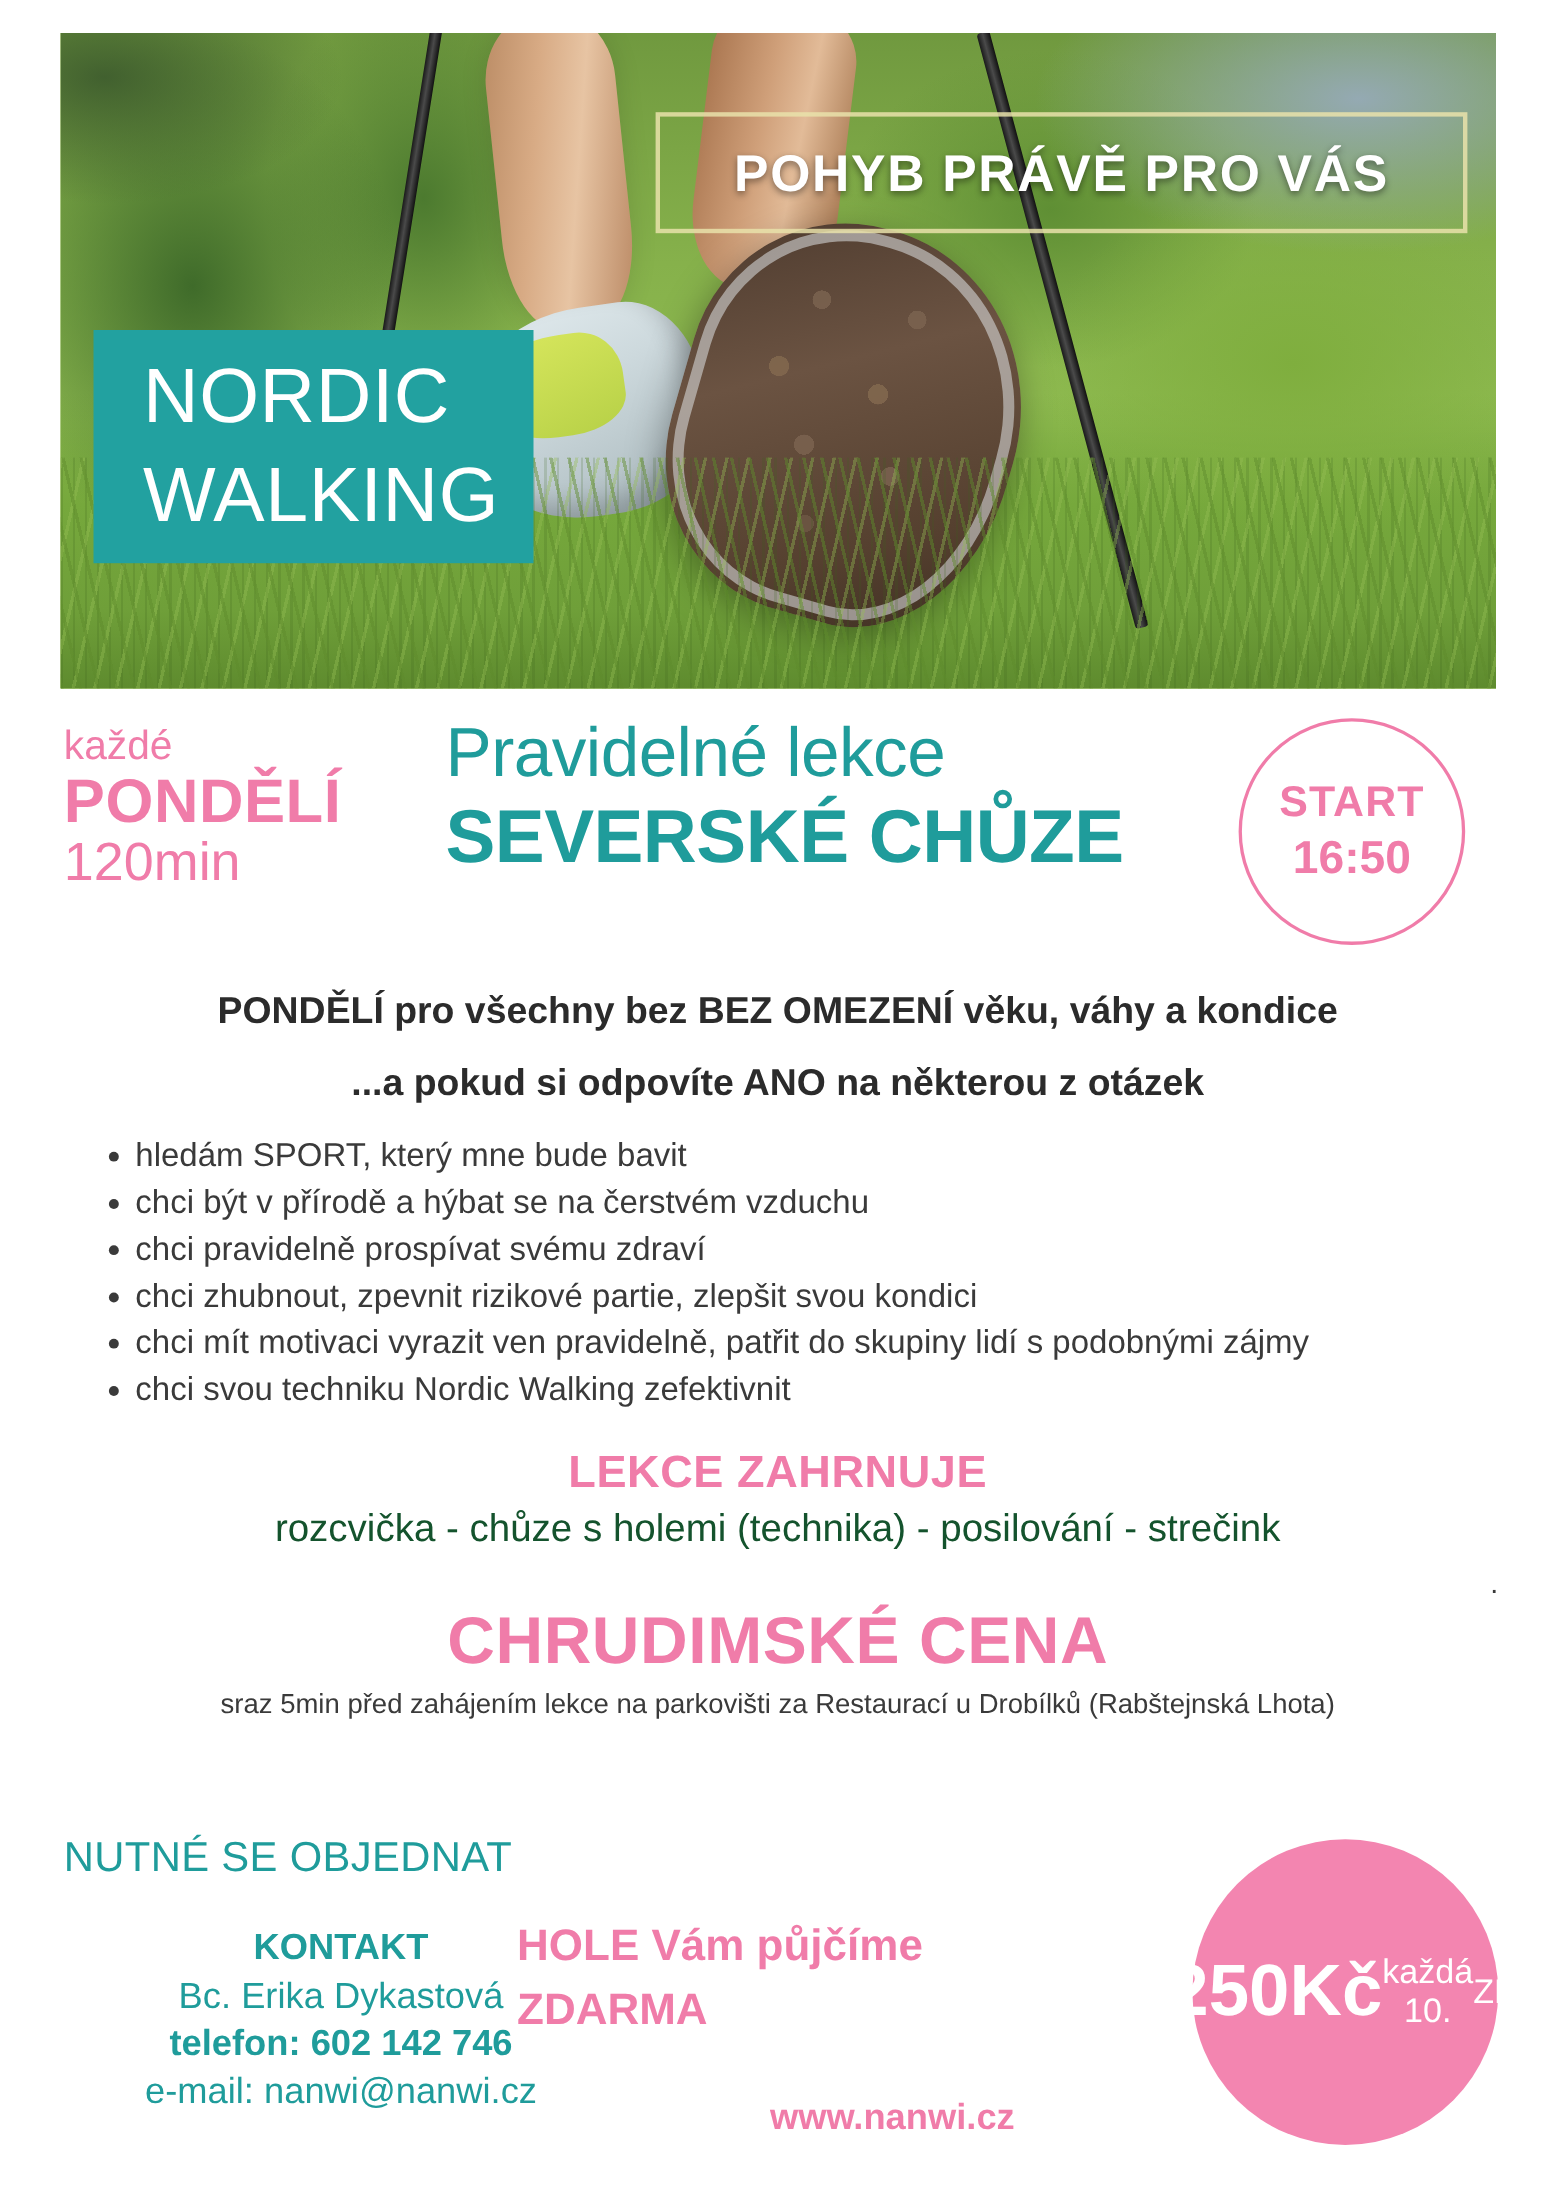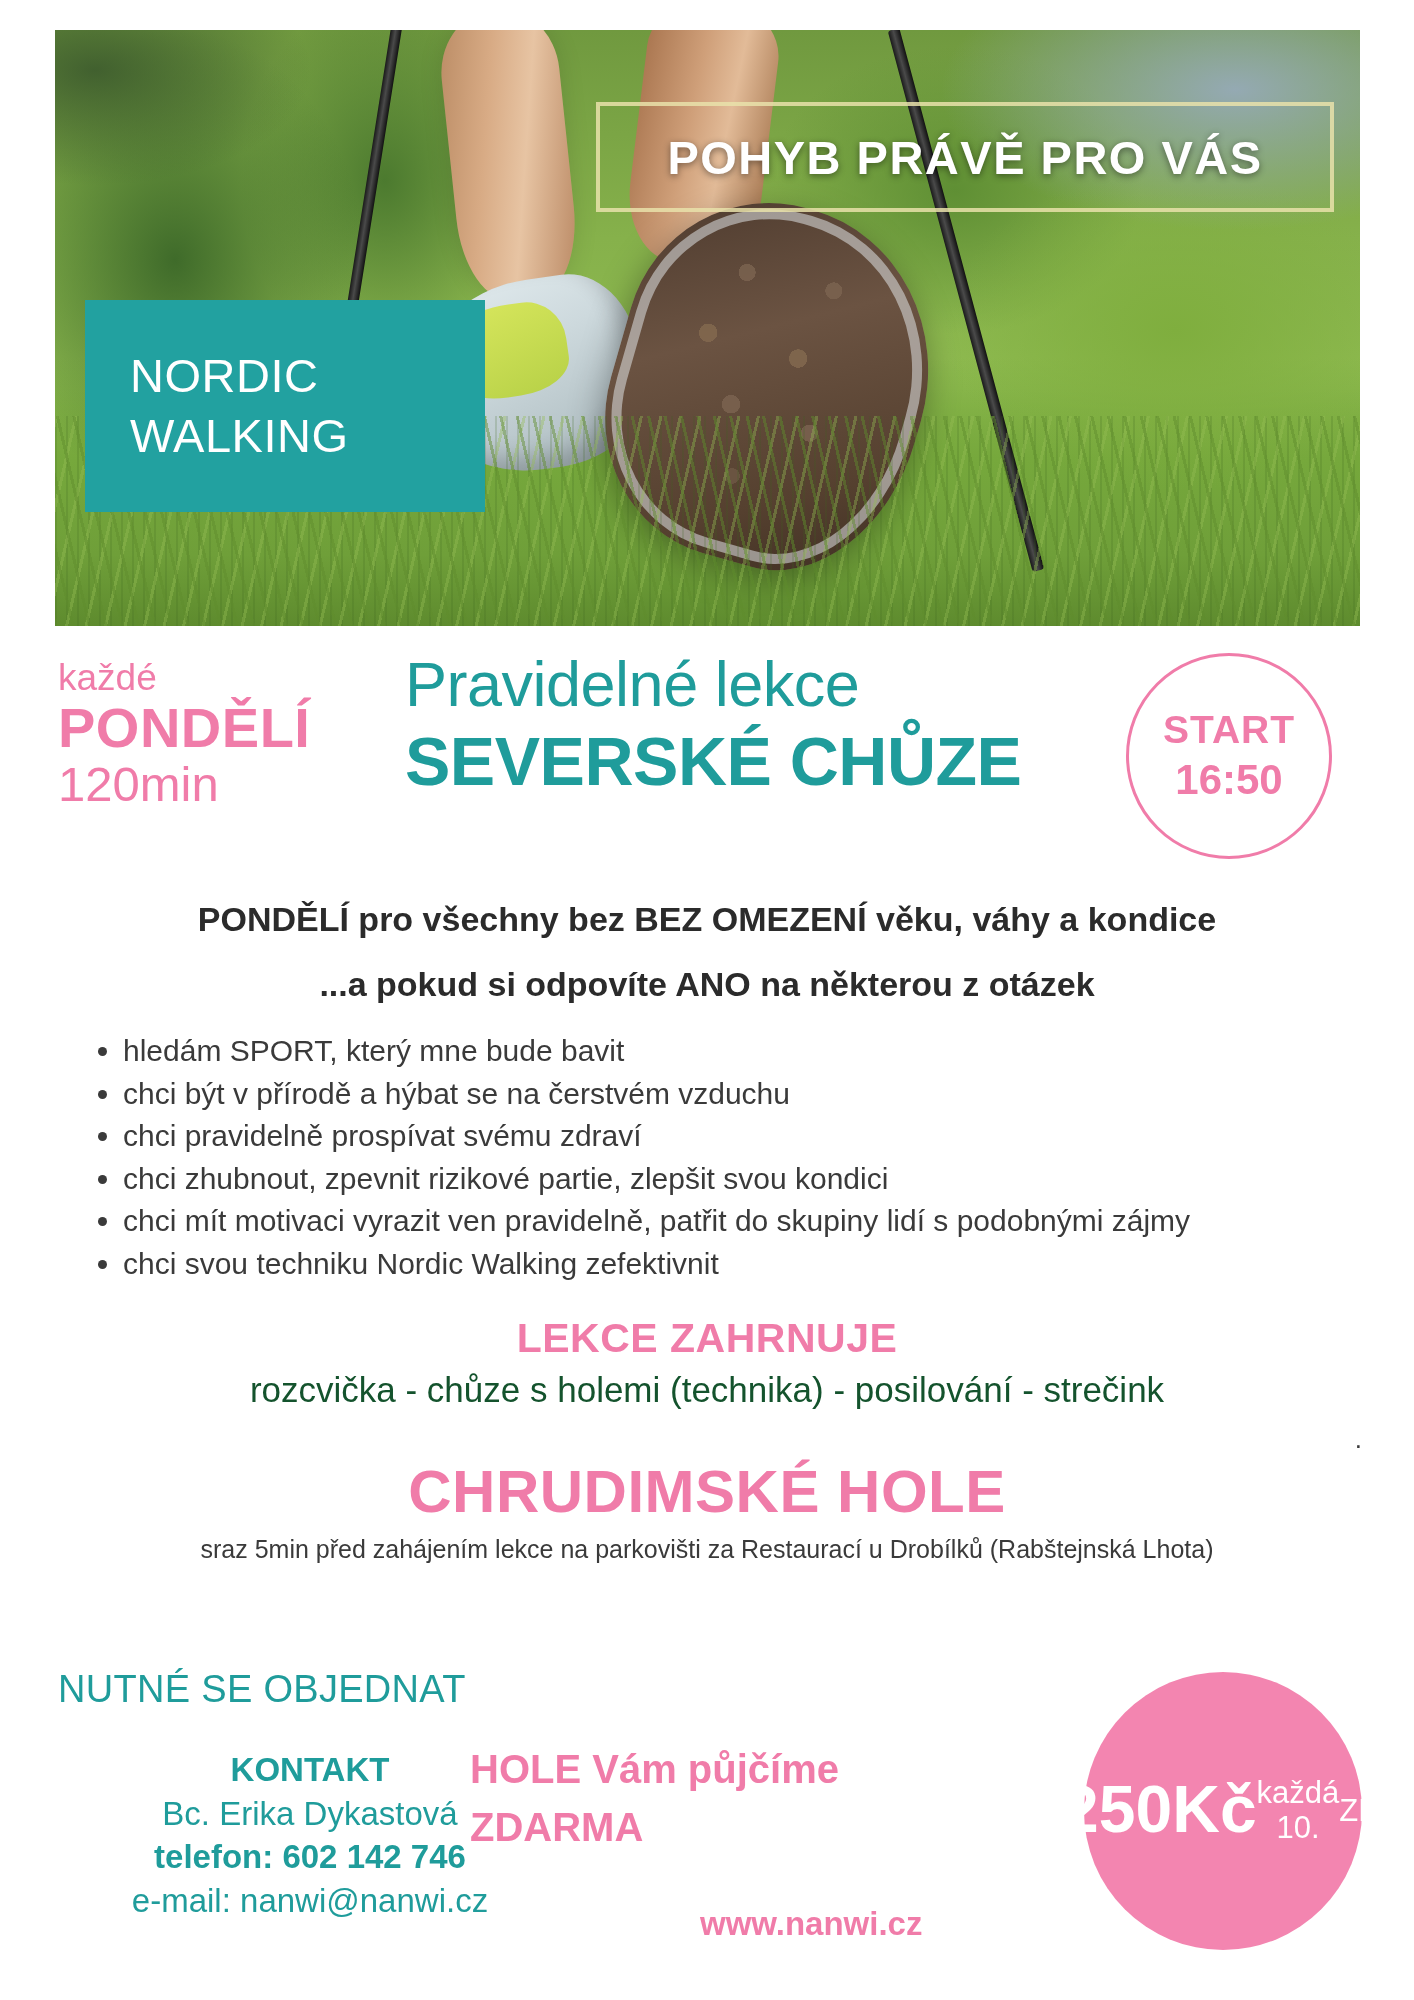--- a/index.html
+++ b/index.html
@@ -148,21 +148,21 @@
     width: 400px; height: 212px;
     background: #22a1a0;
     display: flex;
     flex-direction: column;
     justify-content: center;
     padding-left: 45px;
     box-sizing: border-box;
   }
   .hero-tag div {
     color: #ffffff;
-    font-size: 47px;
+    font-size: 70px;
     line-height: 1.28;
     letter-spacing: .5px;
   }
 
   
   .title-row {
     position: absolute;
     left: 0; top: 648px;
     width: 1414px; height: 230px;
   }
@@ -388,21 +388,21 @@
   <li>chci pravidelně prospívat svému zdraví</li>
   <li>chci zhubnout, zpevnit rizikové partie, zlepšit svou kondici</li>
   <li>chci mít motivaci vyrazit ven pravidelně, patřit do skupiny lidí s podobnými zájmy</li>
   <li>chci svou techniku Nordic Walking zefektivnit</li>
 </ul>
 
 <div class="includes-title">LEKCE ZAHRNUJE</div>
 <div class="includes-text">rozcvička - chůze s holemi (technika) - posilování - strečink</div>
 <div class="stray-dot">.</div>
 
-<div class="place">CHRUDIMSKÉ HOLE</div>
+<div class="place">CHRUDIMSKÉ CENA</div>
 <div class="place-note">sraz 5min před zahájením lekce na parkovišti za Restaurací u Drobílků (Rabštejnská Lhota)</div>
 
 <div class="booking">NUTNÉ SE OBJEDNAT</div>
 
 <div class="contact">
   <div class="c-title">KONTAKT</div>
   <div class="c-name">Bc. Erika Dykastová</div>
   <div class="c-phone">telefon: 602 142 746</div>
   <div class="c-mail">e-mail: nanwi@nanwi.cz</div>
 </div>

